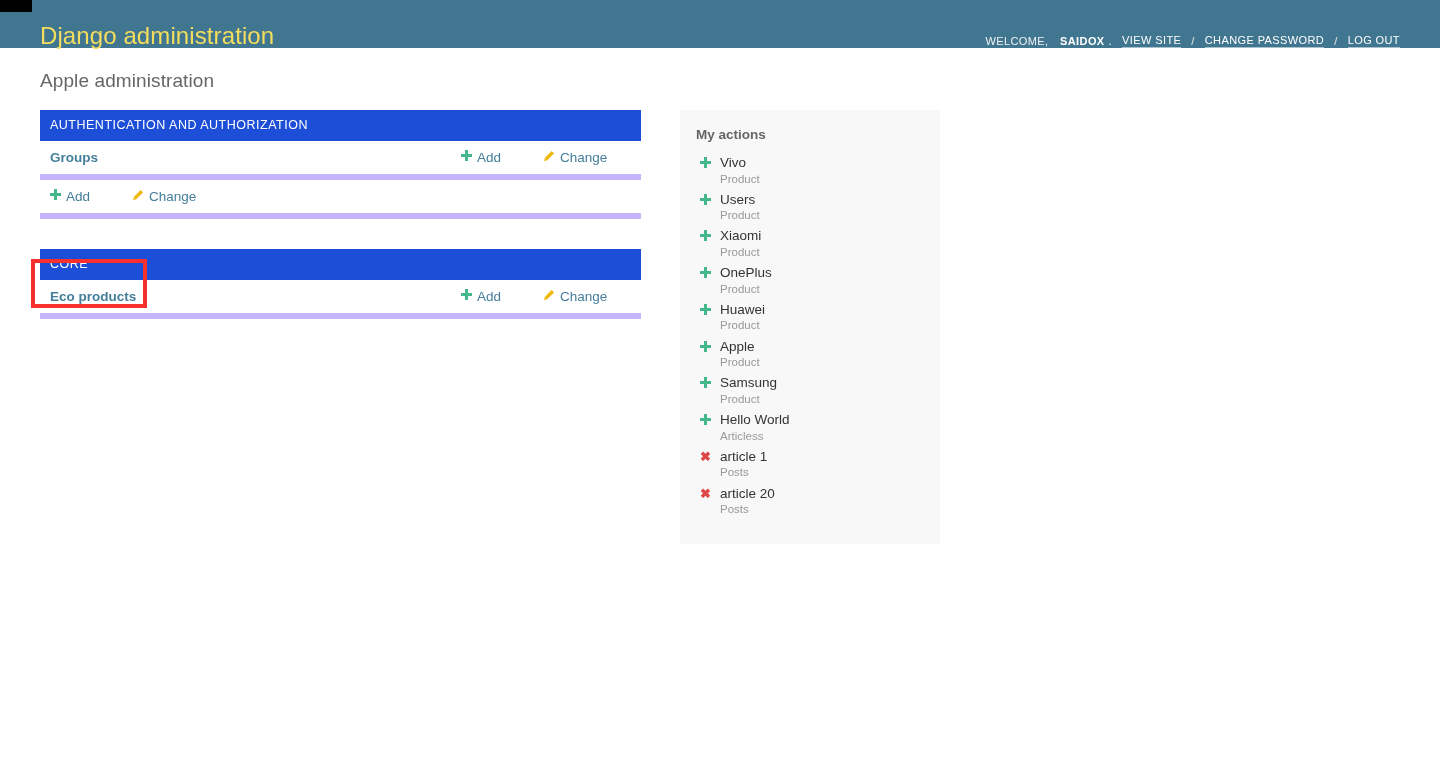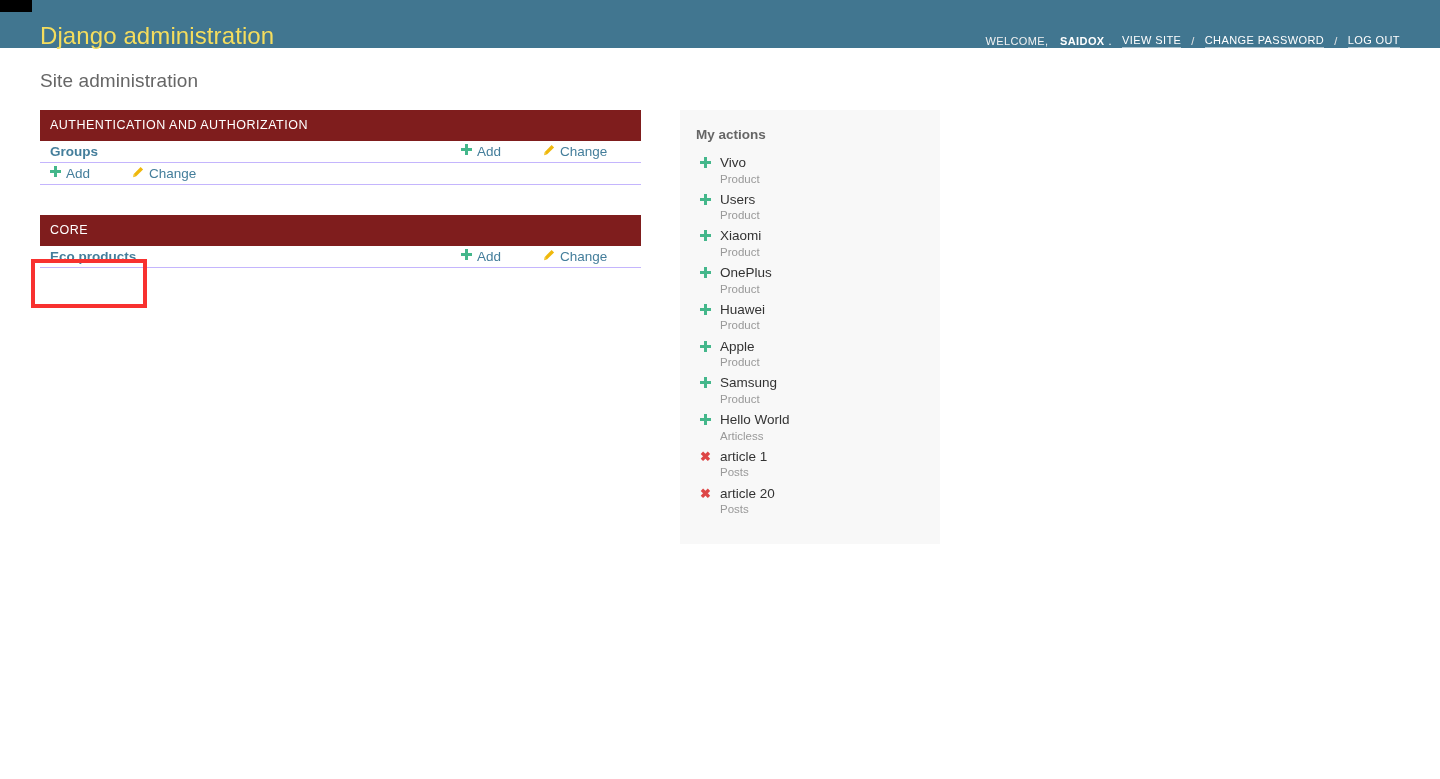--- a/index.html
+++ b/index.html
@@ -88,34 +88,34 @@
   #col-spacer { width: 39px; flex: 0 0 39px; }
   #col-right { width: 260px; flex: 0 0 260px; }
 
   
   .module {
     background: #ffffff;
     margin-bottom: 30px;
     width: 601px;
   }
   .module-caption {
-    background: #7f1d1d;
+    background: #1d4ed8;
     color: #ffffff;
     font-size: 12.5px;
     font-weight: normal;
     text-transform: uppercase;
     letter-spacing: 0.5px;
     padding: 8px 10px 9px 10px;
     margin: 0;
   }
   .model-row {
     display: flex;
     align-items: center;
-    border-bottom: 1px solid #c4b5fd;
-    height: 22px;
+    border-bottom: 6px solid #c4b5fd;
+    height: 39px;
     padding: 0 10px;
   }
   .model-name {
     font-size: 13.5px;
     font-weight: bold;
     color: #447e9b;
     text-decoration: none;
     flex: 1 1 auto;
   }
   .model-actions {
@@ -240,21 +240,21 @@
     <span class="welcome-text">WELCOME,</span>&nbsp;<span class="username">SAIDOX</span><span class="dot">.</span>
     <a href="#">VIEW SITE</a>
     <span class="sep">/</span>
     <a href="#">CHANGE PASSWORD</a>
     <span class="sep">/</span>
     <a href="#">LOG OUT</a>
   </div>
 </div>
 
 <div id="content-wrap">
-  <h1 id="page-title">Site administration</h1>
+  <h1 id="page-title">Apple administration</h1>
 
   <div id="main-columns">
 
     <div id="col-left">
 
       <div class="module">
         <div class="module-caption">AUTHENTICATION AND AUTHORIZATION</div>
 
         <div class="model-row">
           <a class="model-name" href="#">Groups</a>

